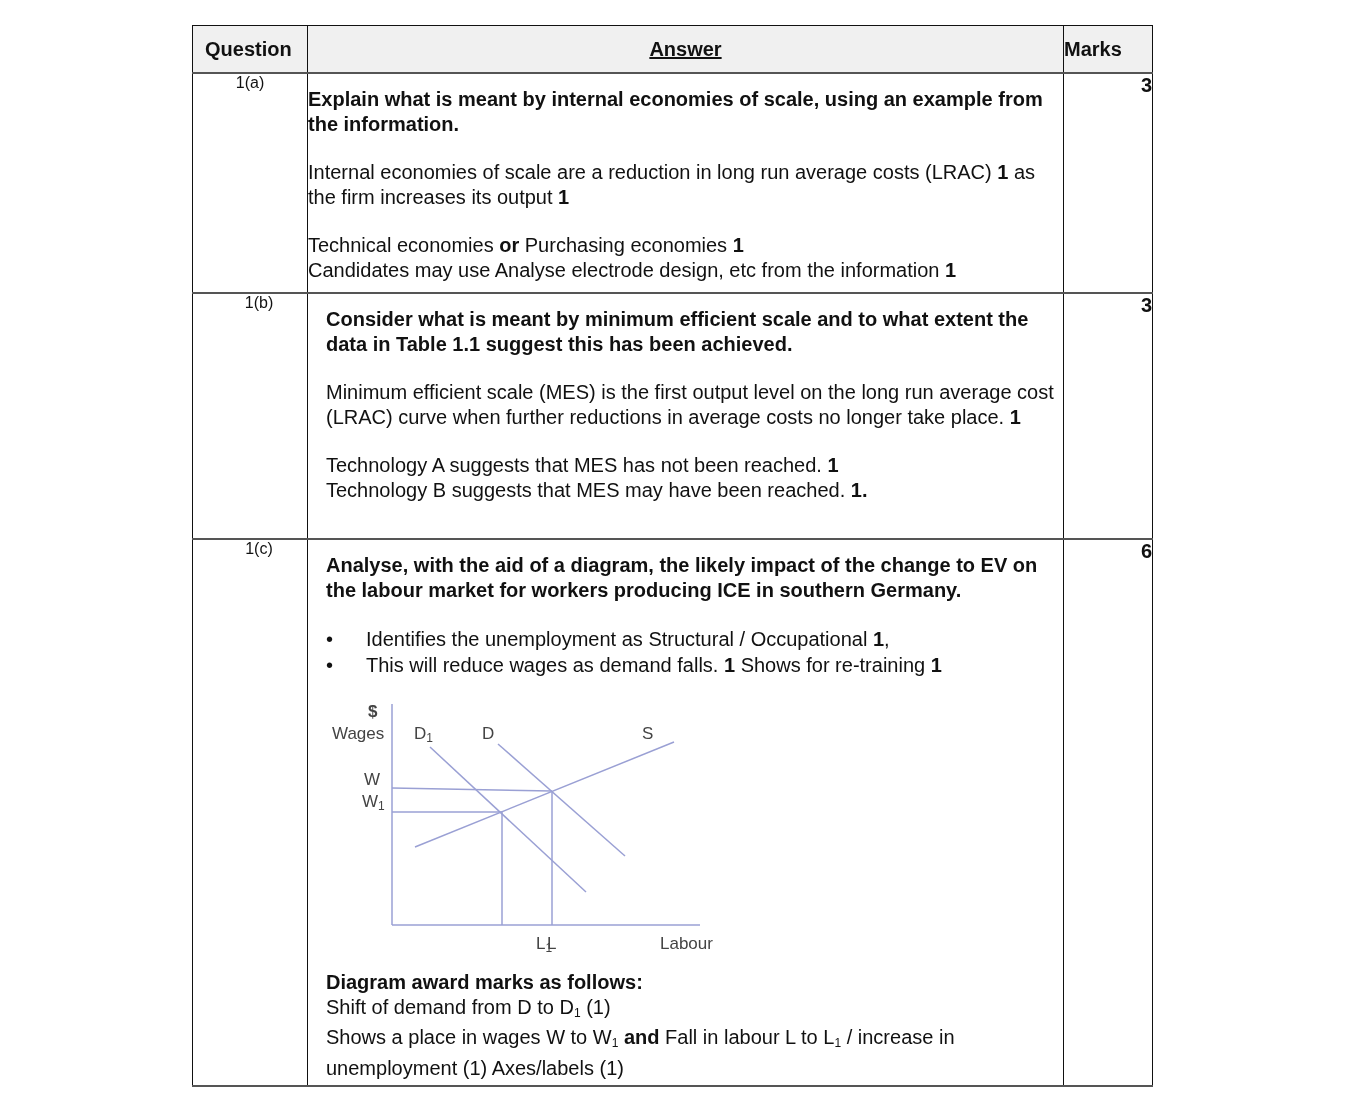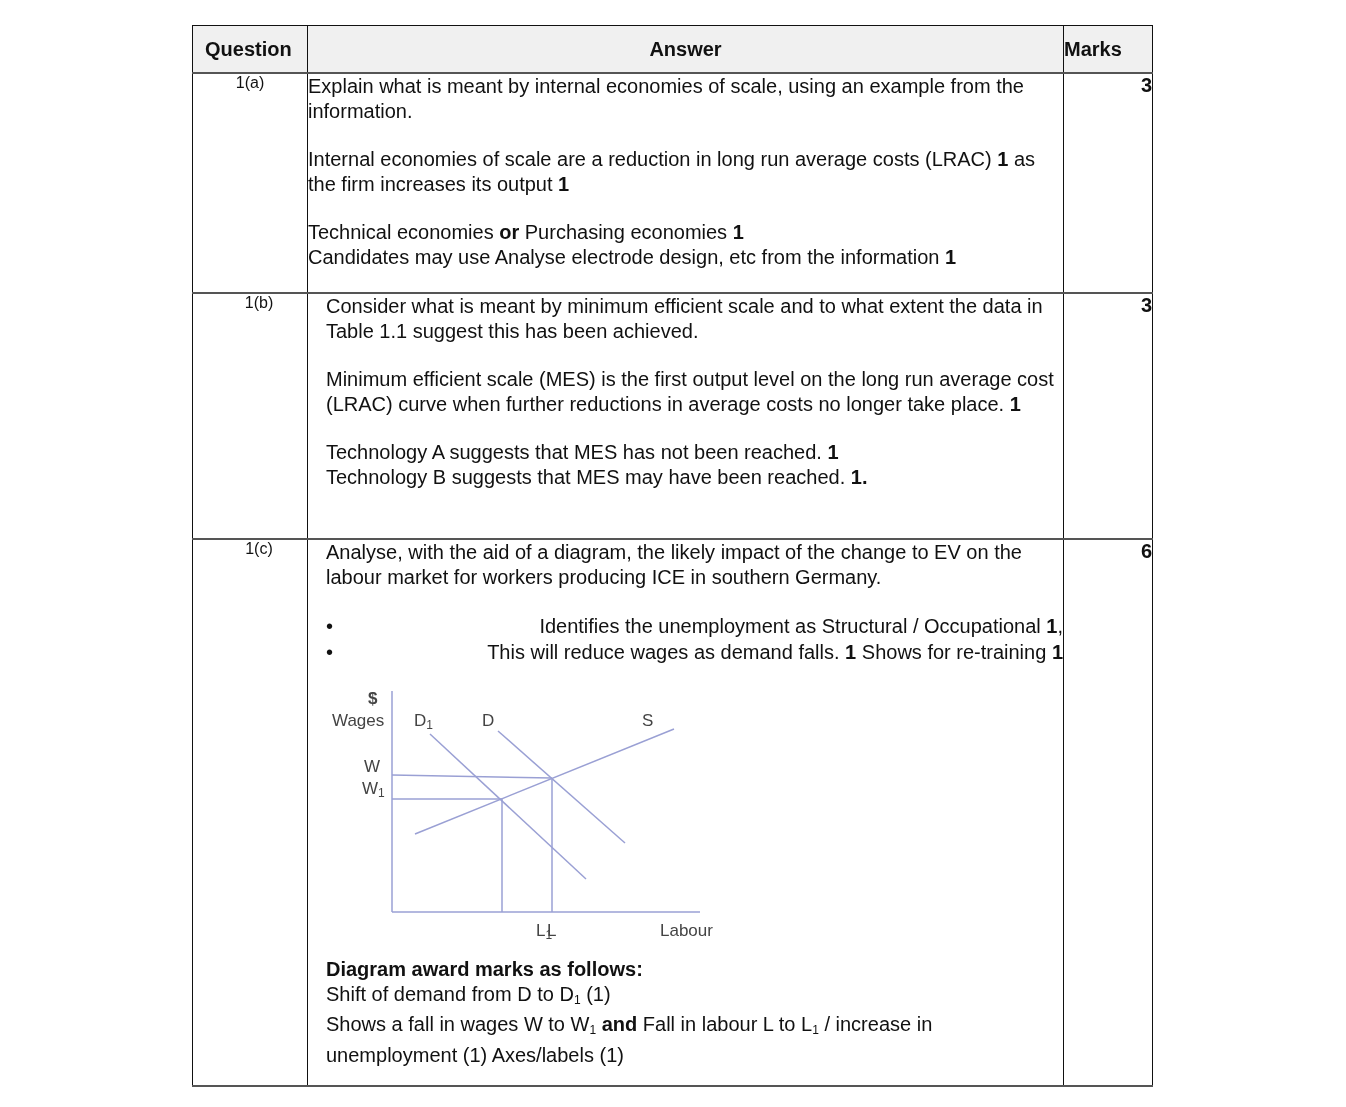--- a/index.html
+++ b/index.html
@@ -1,34 +1,34 @@
 <!DOCTYPE html>
 <html><head>
 <meta charset="utf-8">
 <style>
   html, body { margin:0; padding:0; background:#ffffff; }
   body { width:1346px; height:1107px; position:relative; font-family:"Liberation Sans", sans-serif; color:#111; overflow:hidden; }
   .ms-table { position:absolute; left:192px; top:25px; width:960px; border-collapse:collapse; table-layout:fixed;border-radius:21px; }
   .ms-table th, .ms-table td { border:1px solid #111; vertical-align:top; padding:0; }
   .ms-table thead th { background:#f0f0f0; height:46px; font-weight:bold; font-size:20px; vertical-align:middle; border-bottom:2px solid #555; }
   .ms-table thead th.col-q { text-align:left; padding-left:12px; }
-  .ms-table thead th.col-a { text-align:center; }
+  .ms-table thead th.col-a { text-align:center;text-decoration:underline; }
   .ms-table thead th.col-m { text-align:left; }
   col.c-q { width:115px; }
   col.c-a { width:756px; }
   col.c-m { width:89px; }
   .qnum { font-size:16px; text-align:center; padding-top:12px; padding-right:30px; }
   .marks { font-size:20px; font-weight:bold; text-align:right; padding-top:12px; padding-right:14px; }
   .ans { padding:12px 10px 10px 10px; font-size:20px; line-height:24.5px; }
   .ans p { margin:0; }
-  .ans .q-text { font-weight:normal; }
+  .ans .q-text { font-weight:bold;margin-top:13px; }
   .gap { height:24px; }
   .b { font-weight:bold; }
   ul.pts { list-style:none; margin:0; padding:0; }
-  ul.pts li { position:relative; padding-left:40px; line-height:26px;text-align:right; }
+  ul.pts li { position:relative; padding-left:40px; line-height:26px; }
   ul.pts li::before { content:"\2022"; position:absolute; left:0; top:0; }
   .diagram { position:relative; width:420px; height:270px; margin:14px 0 8px -4px; }
   .diagram svg { position:absolute; left:0; top:0; }
   .dlabel { position:absolute; font-family:"Liberation Sans", sans-serif; font-size:17px; color:#444; }
   sub { font-size:12px; vertical-align:-3px; }
   tr.row-a td { height:218px; }
   tr.row-b td { height:244px; }
   tr.row-c td { height:545px; }
   tr.row-b td, tr.row-c td { border-top:2px solid #555;padding-left:18px; }
   tr.row-c td { border-bottom:2px solid #555; }
@@ -108,18 +108,18 @@
           <span class="dlabel" style="left:320px;top:30px;">S</span>
           <span class="dlabel" style="left:42px;top:76px;">W</span>
           <span class="dlabel" style="left:40px;top:98px;"><span>W</span><sub>1</sub></span>
           <span class="dlabel" style="left:166px;top:240px;margin-left:48px;"><span>L</span><sub>1</sub></span>
           <span class="dlabel" style="left:225px;top:240px;">L</span>
           <span class="dlabel" style="left:338px;top:240px;">Labour</span>
         </div>
 
         <p class="b">Diagram award marks as follows:</p>
         <p><span>Shift of demand from D to D</span><sub>1</sub><span> (1)</span></p>
-        <p><span>Shows a fall in wages W to W</span><sub>1</sub> <span class="b">and</span><span> Fall in labour L to L</span><sub>1</sub><span> / increase in unemployment (1)  Axes/labels (1)</span></p>
+        <p><span>Shows a place in wages W to W</span><sub>1</sub> <span class="b">and</span><span> Fall in labour L to L</span><sub>1</sub><span> / increase in unemployment (1)  Axes/labels (1)</span></p>
       </td>
       <td class="marks">6</td>
     </tr>
   </tbody>
 </table>
 
 </body></html>

